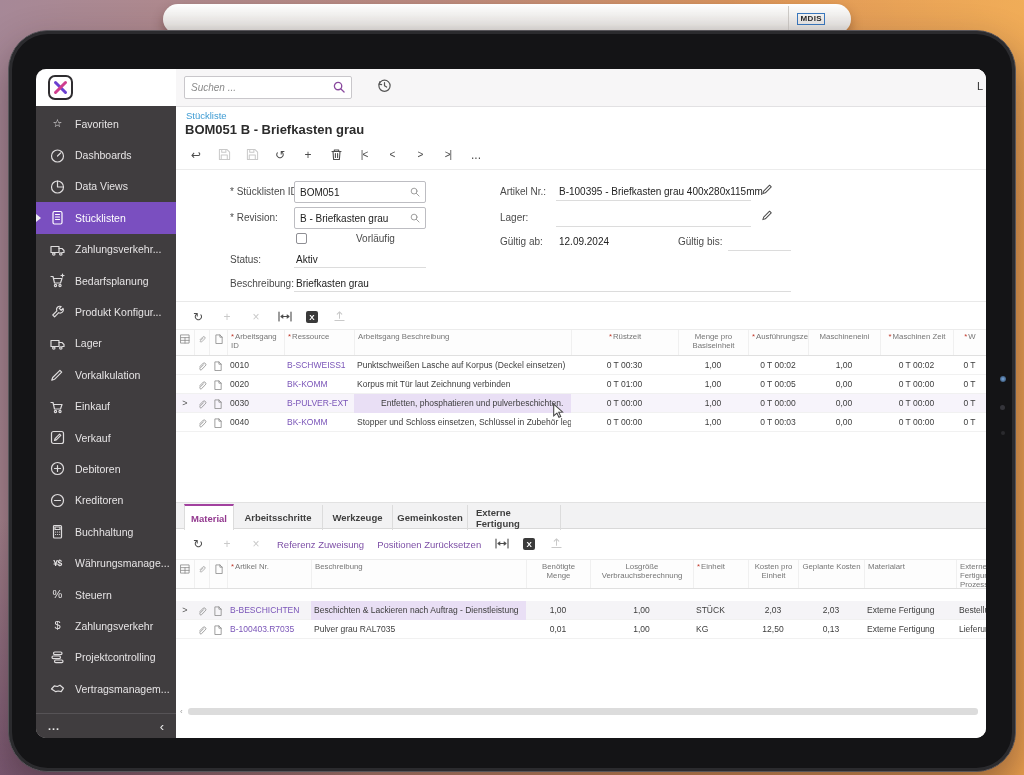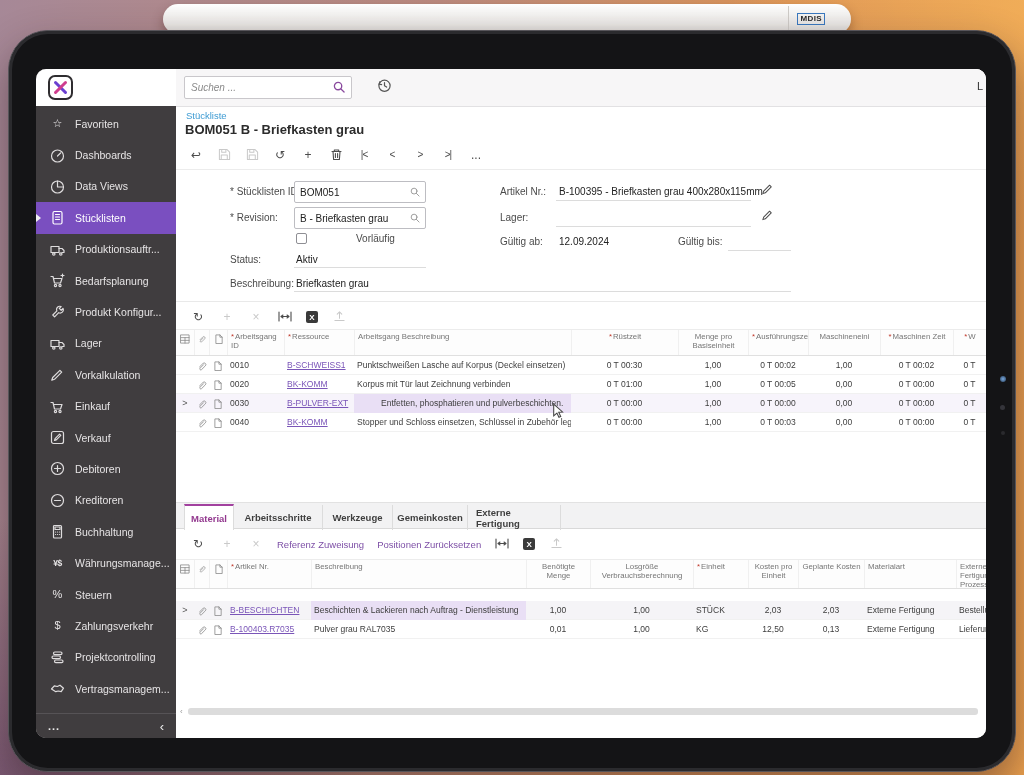--- a/index.html
+++ b/index.html
@@ -93,21 +93,21 @@
   .hc.ic{display:flex;align-items:flex-start;justify-content:center;padding-top:4px;}
   .num{text-align:center;}
   .req{color:#c0392b;margin-right:1px;}
   .grow{position:absolute;left:0;width:100%;height:19px;display:grid;align-items:center;
     border-bottom:1px solid #f1f1f1;font-size:8.5px;color:#3d3d3d;box-sizing:border-box;}
   .grow.g1{grid-template-columns:var(--g1);}
   .grow.g2{grid-template-columns:var(--g2);}
   .grow .c{padding:0 3px;white-space:nowrap;overflow:hidden;height:19px;line-height:19px;}
   .grow .ic{display:flex;align-items:center;justify-content:center;padding:0;}
   .chev{font-size:9px;color:#555;}
-  .gl{color:#7a55b8;text-decoration:underline;cursor:pointer;}
+  .gl{color:#7a55b8;cursor:pointer;}
   .sel{background:#f7f4fb;}
   .sel .desc{background:#e9dff5;padding-left:27px;}
   .sel2{background:#f5f4f7;}
   .sel2 .desc{background:#e9dff5;}
   
   .tabstrip{position:absolute;left:0;top:433px;width:100%;height:27px;background:#f2f2f3;
     border-top:1px solid #e2e2e2;border-bottom:1px solid #d9d9d9;box-sizing:border-box;}
   .tab{position:absolute;top:2px;height:25px;display:flex;align-items:center;justify-content:center;
     font-size:9.5px;font-weight:600;color:#3f3f3f;border-right:1px solid #dcdcdc;cursor:pointer;
     box-sizing:border-box;padding:0 8px;}
@@ -182,21 +182,21 @@
           </div>
           <div class="nitem">
             <span class="sicon">
               <svg class="si" viewBox="0 0 15 15">
                   <rect x="1" y="4.5" width="8" height="6"></rect>
                   <path d="M9 6.5h3l2 2v2h-2"></path>
                   <circle cx="3.8" cy="12" r="1.2"></circle>
                   <circle cx="10.8" cy="12" r="1.2"></circle>
                 </svg>
             </span>
-            <span>Produktionsauftr...</span>
+            <span>Zahlungsverkehr...</span>
           </div>
           <div class="nitem">
             <span class="sicon">
               <svg class="si" viewBox="0 0 15 15">
                   <path d="M1 3.5h2l1.5 6.5h6L12 5.5H4"></path>
                   <circle cx="5.5" cy="12.5" r="1.1"></circle>
                   <circle cx="10" cy="12.5" r="1.1"></circle>
                   <path d="M12.5 1v3M11 2.5h3"></path>
                 </svg>
             </span>

